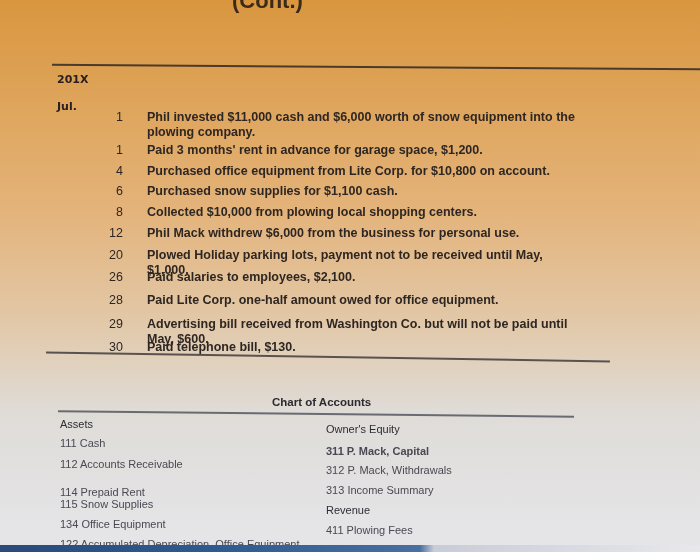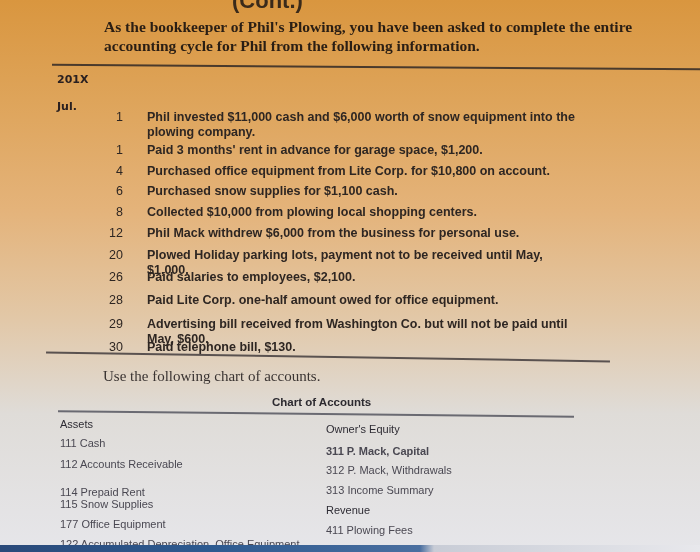--- a/index.html
+++ b/index.html
@@ -48,21 +48,20 @@
       background: linear-gradient(90deg, #2a4a7a 0%, #2d5a90 30%, #4a6fa0 60%, #c8ccd6 62%, #e8e8ec 100%);
     }
   </style>
 </head>
 <body>
 
 <div class="page">
 
   <div class="cut-title">(Cont.)</div>
 
-  <div class="intro">As the bookkeeper of Phil's Plowing, you have been asked to complete the entire accounting cycle for Phil from the following information.</div>
 
   <div class="rule" style="left:52px; top:66px; width:648px; transform:rotate(0.4deg);"></div>
 
   <div class="year">201X</div>
   <div class="month">Jul.</div>
 
   <div>
     <div class="txn" style="top:110px;">
       <span class="day">1</span>
       <span class="desc">Phil invested $11,000 cash and $6,000 worth of snow equipment into the plowing company.</span>
@@ -104,32 +103,31 @@
       <span class="desc">Advertising bill received from Washington Co. but will not be paid until May, $600.</span>
     </div>
     <div class="txn" style="top:340px;">
       <span class="day">30</span>
       <span class="desc">Paid telephone bill, $130.</span>
     </div>
   </div>
 
   <div class="rule" style="left:46px; top:356px; width:564px; height:1.5px; background:#5a5250; transform:rotate(0.9deg);"></div>
 
-  <div class="use-line">Use the following chart of accounts.</div>
 
   <div class="coa-title">Chart of Accounts</div>
   <div class="rule" style="left:58px; top:413px; width:516px; height:1.5px; background:#6a6a72; transform:rotate(0.6deg);"></div>
 
   <div>
     <div class="coa-item coa-head" style="left:60px; top:418px;">Assets</div>
     <div class="coa-item" style="left:60px; top:437px;">111 Cash</div>
     <div class="coa-item" style="left:60px; top:458px;">112 Accounts Receivable</div>
     <div class="coa-item" style="left:60px; top:478px;margin-top:8px;">114 Prepaid Rent</div>
     <div class="coa-item" style="left:60px; top:498px;">115 Snow Supplies</div>
-    <div class="coa-item" style="left:60px; top:518px;">177 Office Equipment</div>
+    <div class="coa-item" style="left:60px; top:518px;">134 Office Equipment</div>
     <div class="coa-item" style="left:60px; top:538px;">122 Accumulated Depreciation, Office Equipment</div>
   </div>
 
   <div>
     <div class="coa-item coa-head" style="left:326px; top:423px;">Owner's Equity</div>
     <div class="coa-item" style="left:326px; top:445px;font-weight:bold;">311 P. Mack, Capital</div>
     <div class="coa-item" style="left:326px; top:464px;">312 P. Mack, Withdrawals</div>
     <div class="coa-item" style="left:326px; top:484px;">313 Income Summary</div>
     <div class="coa-item coa-head" style="left:326px; top:504px;">Revenue</div>
     <div class="coa-item" style="left:326px; top:524px;">411 Plowing Fees</div>

